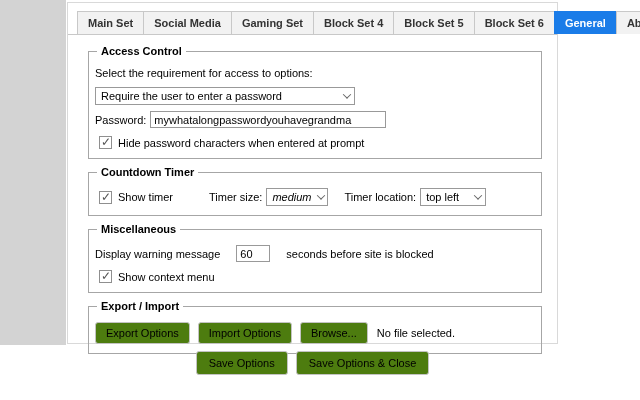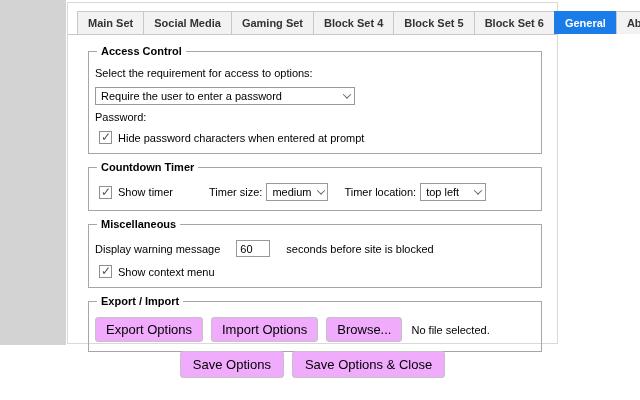--- a/index.html
+++ b/index.html
@@ -30,35 +30,35 @@
   .indent { margin-left: 4px; }
 
   
   .select { display: inline-flex; align-items: center; justify-content: space-between;
     border: 1px solid #999; background: #fff; height: 18px; padding: 0 4px 0 5px;
     cursor: pointer; }
   .select .chevron { width: 6px; height: 6px; border-right: 1px solid #666;
     border-bottom: 1px solid #666; transform: rotate(45deg) translate(-1px,-1px);
     margin-left: 6px; flex: 0 0 auto; }
   .sel-wide { width: 260px; }
-  .sel-size { width: 62px; }
+  .sel-size { width: 62px; font-style: italic; }
   .sel-loc  { width: 66px; }
 
   input[type="text"] { border: 1px solid #999; height: 17px; font-family: "Liberation Sans", sans-serif;
     font-size: 11px; padding: 0 3px; background: #fff; color: #000; }
   .pw-input { width: 236px; margin-left: 4px; }
   .sec-input { width: 34px; margin: 0 16px; }
 
   .checkbox { display: inline-block; width: 13px; height: 13px; border: 1px solid #8f8f8f;
     background: #fff; position: relative; margin-right: 6px; flex: 0 0 auto; cursor: pointer; }
   .checkbox[data-checked="true"]::before { content: "✓"; position: absolute; left: 1px; top: -2px;
     font-size: 12px; color: #555; }
 
   .btn { display: inline-block; border: 1px solid #c3c3c3; border-radius: 3px;
-    background: #f0abfc; padding: 4px 10px; font-size: 13px; color: #000;
+    background: #4d7c0f; padding: 4px 10px; font-size: 11px; color: #000;
     font-family: "Liberation Sans", sans-serif; cursor: pointer; white-space: nowrap; }
   .btn + .btn { margin-left: 8px; }
   .file-status { margin-left: 9px; }
 
   .footer { position: absolute; left: 67px; top: 351px; width: 491px; text-align: center; }
   .footer .btn { padding: 5px 12px; }
   .footer .btn + .btn { margin-left: 5px; }
 </style>
 </head>
 <body>
@@ -86,20 +86,21 @@
         <span>Select the requirement for access to options:</span>
       </div>
       <div class="row">
         <span class="select sel-wide">
           <span>Require the user to enter a password</span>
           <span class="chevron"></span>
         </span>
       </div>
       <div class="row tight">
         <span>Password:</span>
+        <input type="text" class="pw-input" value="mywhatalongpasswordyouhavegrandma" style="">
       </div>
       <div class="row indent">
         <span class="checkbox" data-checked="true"></span>
         <span>Hide password characters when entered at prompt</span>
       </div>
     </fieldset>
 
     <fieldset>
       <legend>Countdown Timer</legend>
       <div class="row indent">

